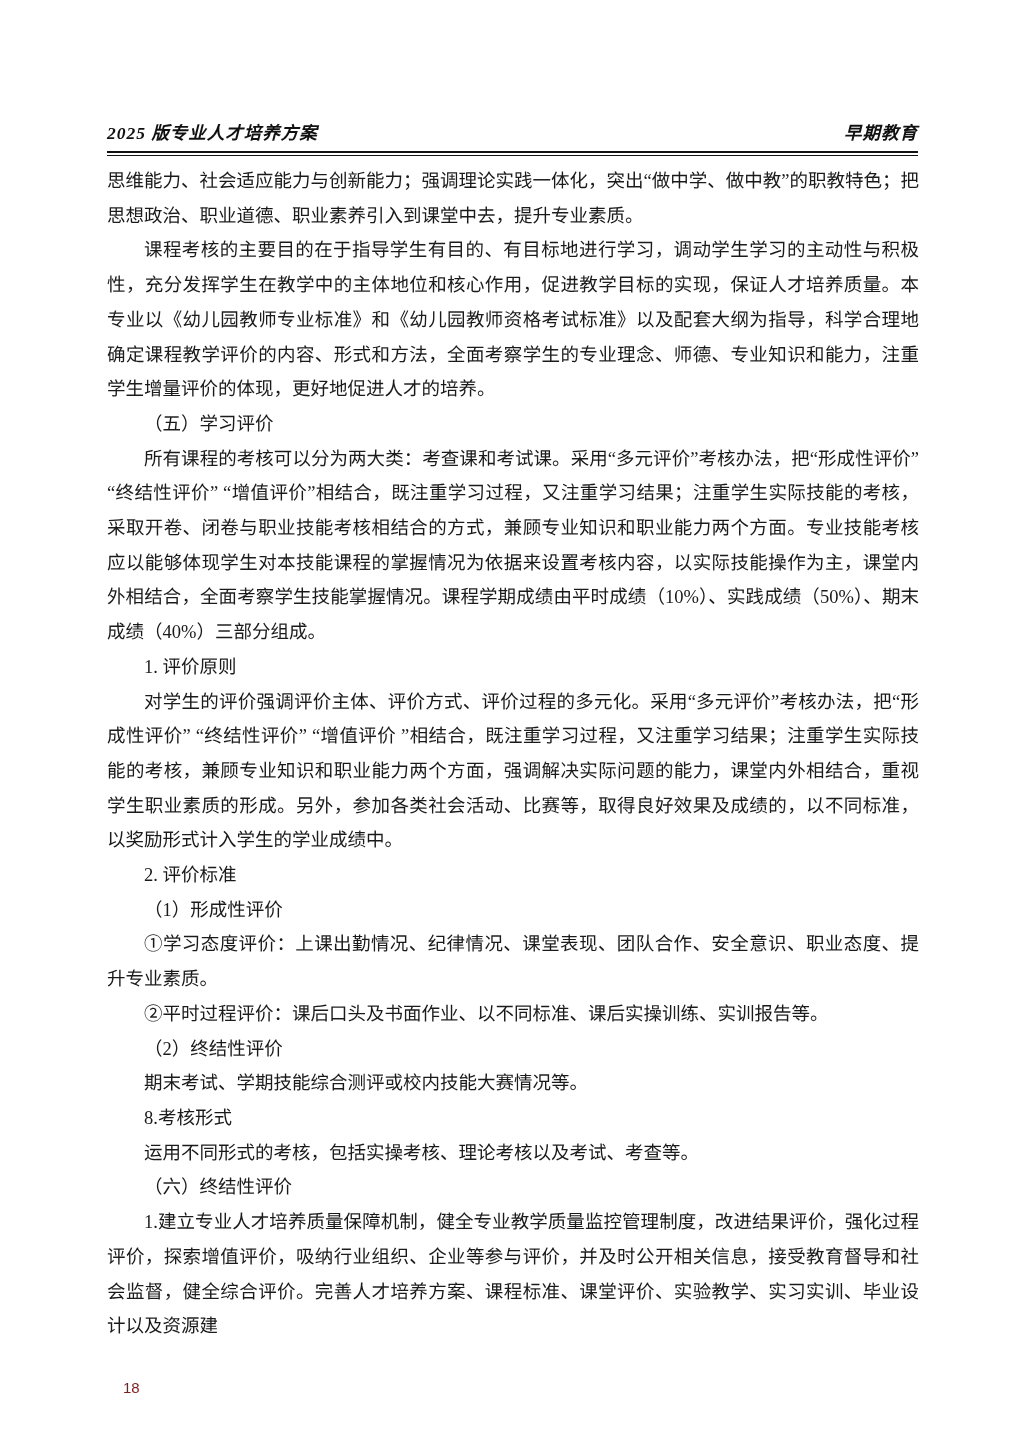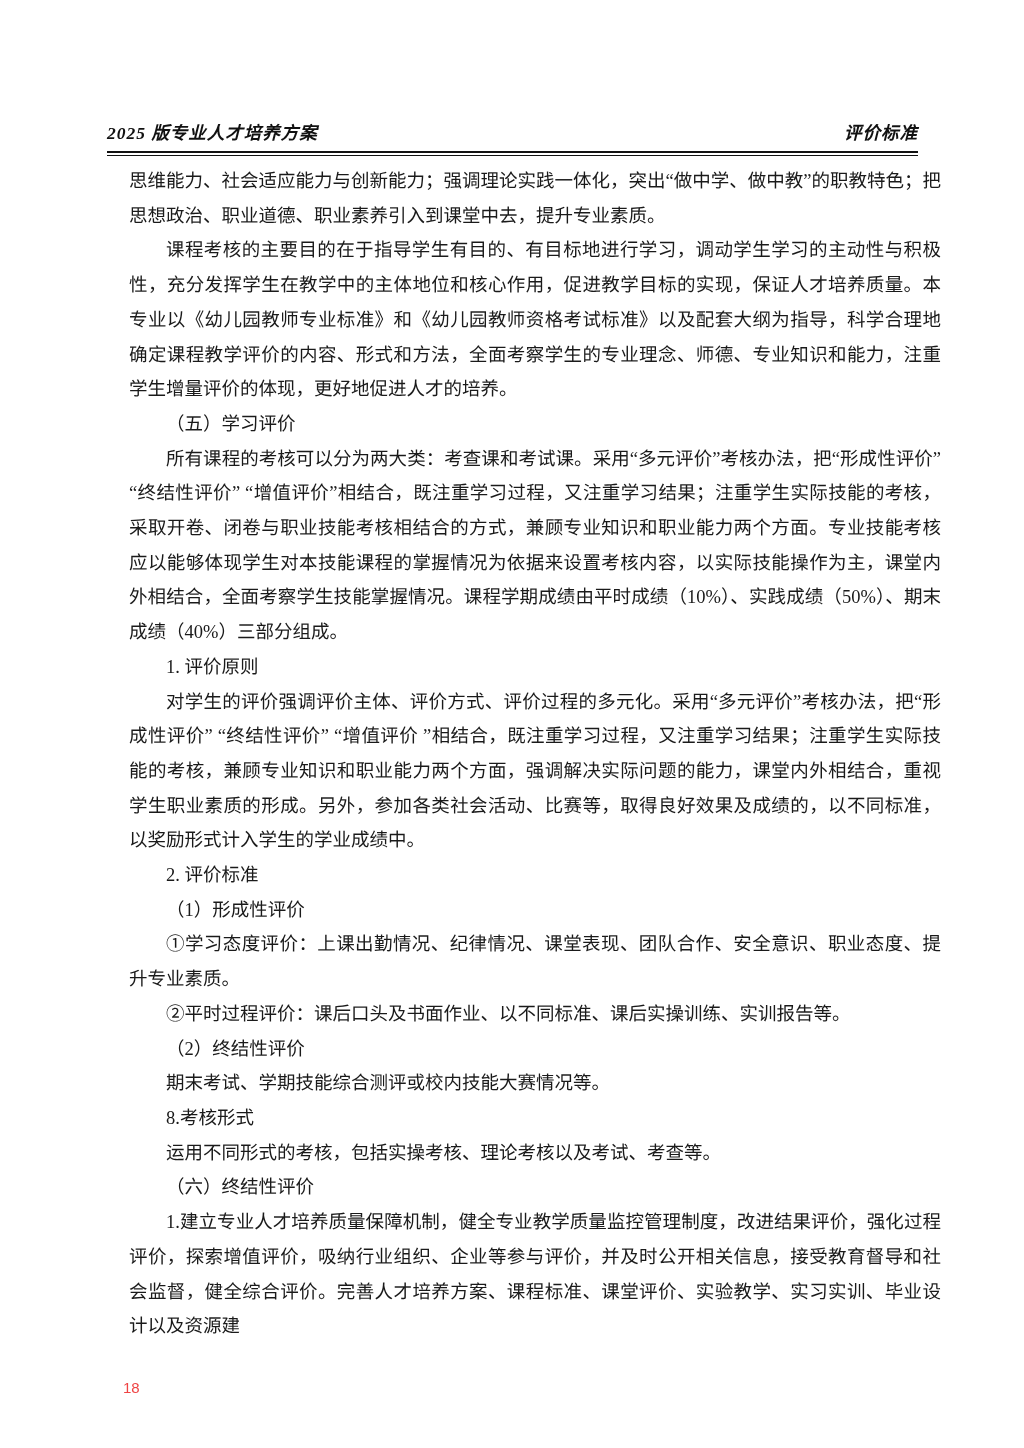--- a/index.html
+++ b/index.html
@@ -43,47 +43,46 @@
   .doc-body {
     position: absolute;
     left: 107px;
     width: 812px;
     top: 164px;
     font-size: 18.5px;
     line-height: 34.7px;
     text-align: justify;
     text-justify: inter-ideograph;
     word-break: break-all;
-    margin-left: 22px;
   }
   .doc-body p {
     margin: 0;
     padding: 0;
     text-indent: 2em;
   }
   .doc-body p.continuation {
     text-indent: 0;
   }
   .page-number {
     position: absolute;
     left: 123px;
     top: 1379px;
     font-size: 15px;
     font-family: "Liberation Sans", "DejaVu Sans", sans-serif;
-    color: #ef4444;
+    color: #7f1d1d;
   }
 </style>
 </head>
 <body>
 
 <div class="page">
 
   <div class="running-header">
     <span>2025 版专业人才培养方案</span>
-    <span>评价标准</span>
+    <span>早期教育</span>
   </div>
 
   <div class="header-rule"></div>
 
   <div class="doc-body">
     <p class="continuation">思维能力、社会适应能力与创新能力；强调理论实践一体化，突出“做中学、做中教”的职教特色；把思想政治、职业道德、职业素养引入到课堂中去，提升专业素质。</p>
     <p>课程考核的主要目的在于指导学生有目的、有目标地进行学习，调动学生学习的主动性与积极性，充分发挥学生在教学中的主体地位和核心作用，促进教学目标的实现，保证人才培养质量。本专业以《幼儿园教师专业标准》和《幼儿园教师资格考试标准》以及配套大纲为指导，科学合理地确定课程教学评价的内容、形式和方法，全面考察学生的专业理念、师德、专业知识和能力，注重学生增量评价的体现，更好地促进人才的培养。</p>
     <p>（五）学习评价</p>
     <p>所有课程的考核可以分为两大类：考查课和考试课。采用“多元评价”考核办法，把“形成性评价” “终结性评价” “增值评价”相结合，既注重学习过程，又注重学习结果；注重学生实际技能的考核，采取开卷、闭卷与职业技能考核相结合的方式，兼顾专业知识和职业能力两个方面。专业技能考核应以能够体现学生对本技能课程的掌握情况为依据来设置考核内容，以实际技能操作为主，课堂内外相结合，全面考察学生技能掌握情况。课程学期成绩由平时成绩（10%）、实践成绩（50%）、期末成绩（40%）三部分组成。</p>
     <p>1. 评价原则</p>

